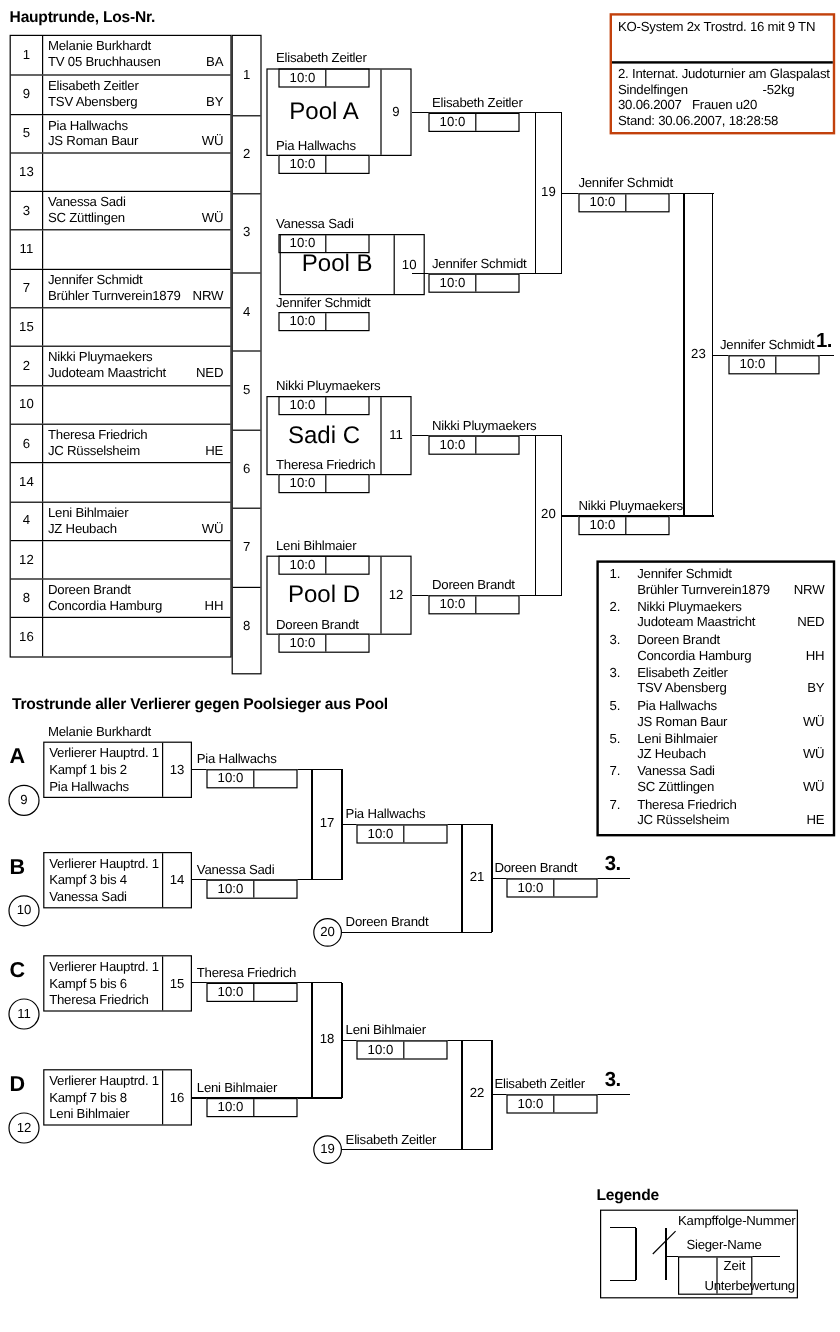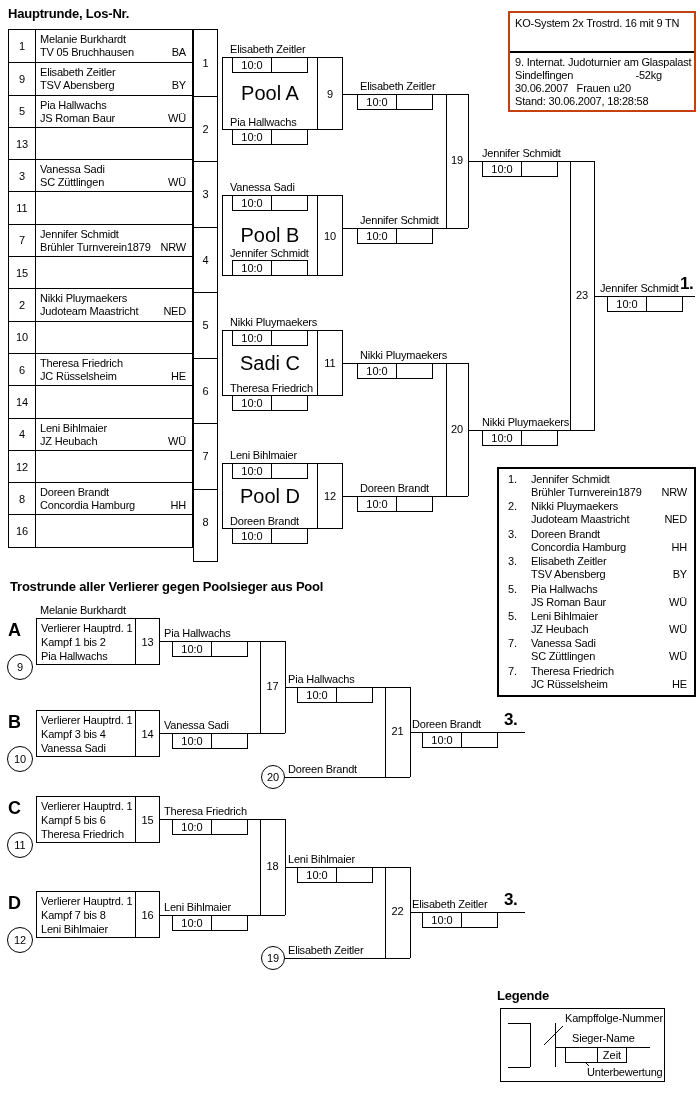--- a/index.html
+++ b/index.html
@@ -56,21 +56,21 @@
   
   .rbox{position:absolute;left:497px;top:467px;width:199px;height:230px;border:2px solid #000;
         box-sizing:border-box;padding:4px 4px 0 9px;}
   .rrow{display:flex;font-size:11px;line-height:13px;margin-bottom:1.4px;letter-spacing:-0.2px;}
   .rplace{width:23px;flex:none;}
   .rinfo{flex:1;}
   .rclub{display:flex;}
   .rregion{margin-left:auto;padding-right:3px;}
   
   .lgbox{position:absolute;left:500px;top:1008px;width:165px;height:74px;border:1px solid #000;box-sizing:border-box;}
-  .lsbox{position:absolute;left:565px;top:1047px;width:62px;height:16px;border:1px solid #000;
+  .lsbox{position:absolute;left:565px;top:1047px;width:62px;height:32px;border:1px solid #000;
          background:#fff;display:flex;box-sizing:border-box;}
   .lsbox .lc1{width:31px;border-right:1px solid #000;}
   .lsbox .lc2{flex:1;text-align:center;font-size:11px;line-height:14px;}
   .footer{position:absolute;right:3px;top:1089px;font-size:11px;white-space:nowrap;letter-spacing:-0.2px;}
 </style>
 </head>
 <body>
 
 <div class="sheet">
 
@@ -124,21 +124,21 @@
     <line x1="555" y1="1047" x2="650" y2="1047"></line>
     <line x1="563" y1="1026" x2="544" y2="1045" shape-rendering="auto"></line>
     <line x1="576" y1="1053" x2="589" y2="1066" shape-rendering="auto"></line>
   </svg>
 
   <div class="abs bold13" style="left:8px;top:6px">Hauptrunde, Los-Nr.</div>
 
   <div class="ibox">
     <div class="ib1 t11">KO-System 2x Trostrd. 16 mit 9 TN</div>
     <div class="ib2 t11">
-      <div>9. Internat. Judoturnier am Glaspalast</div>
+      <div>2. Internat. Judoturnier am Glaspalast</div>
       <div class="ibrow">
         <span>Sindelfingen</span>
         <span class="ibright">-52kg</span>
       </div>
       <div class="ibpre">30.06.2007   Frauen u20</div>
       <div>Stand: 30.06.2007, 18:28:58</div>
     </div>
   </div>
 
   <div class="dtable">
@@ -333,21 +333,21 @@
   <div class="sbox" style="left:357px;top:94px">
       <span class="sc">10:0</span>
       <span class="se"></span>
     </div>
 
   <div class="abs t11" style="left:230px;top:181px">Vanessa Sadi</div>
   <div class="sbox" style="left:232px;top:195px">
       <span class="sc">10:0</span>
       <span class="se"></span>
     </div>
-  <div class="pool-box" style="left:222px;top:195px;width:121px;height:81px">
+  <div class="pool-box" style="left:233px;top:195px;width:121px;height:51px">
     <div class="pool-label">Pool B</div>
     <div class="pool-num">10</div>
   </div>
   <div class="abs t11" style="left:230px;top:247px">Jennifer Schmidt</div>
   <div class="sbox" style="left:232px;top:260px">
       <span class="sc">10:0</span>
       <span class="se"></span>
     </div>
   <div class="abs t11" style="left:360px;top:214px">Jennifer Schmidt</div>
   <div class="sbox" style="left:357px;top:228px">

